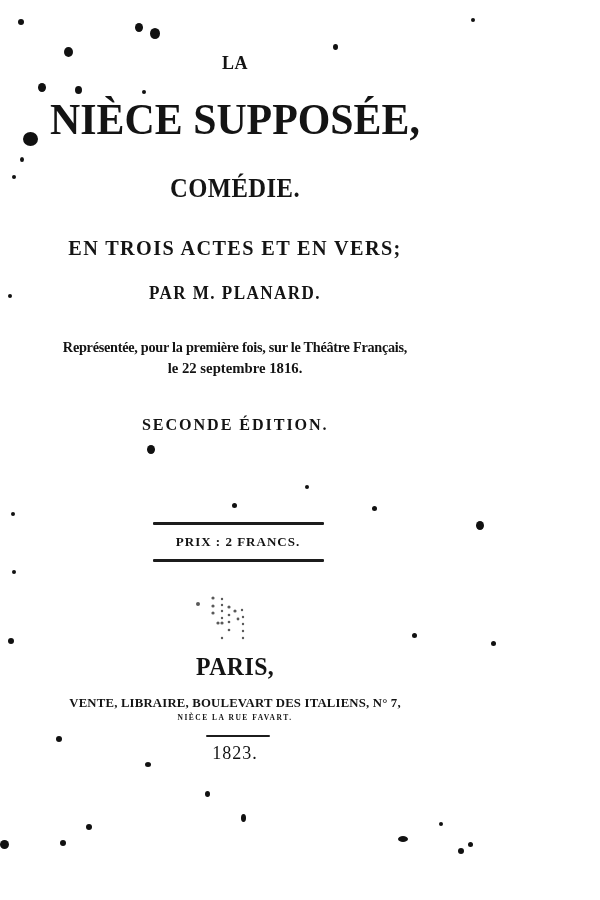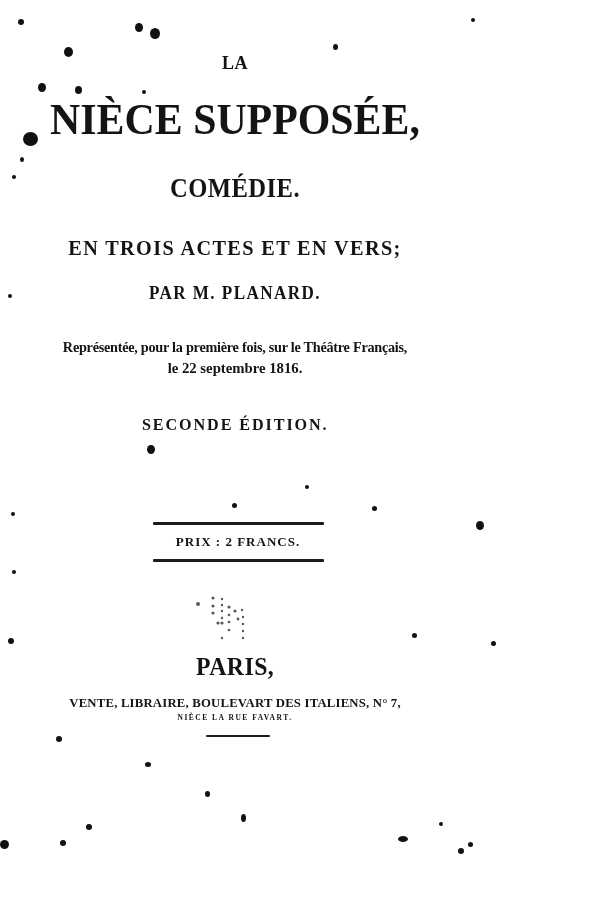--- a/index.html
+++ b/index.html
@@ -143,13 +143,14 @@
       <circle cx="26" cy="27" r="1.6"></circle>
       <circle cx="26" cy="42" r="1.2"></circle>
       <circle cx="47" cy="42" r="1.2"></circle>
     </g>
   </svg>
 
   <div class="line city">PARIS,</div>
   <div class="line publisher">VENTE, LIBRAIRE, BOULEVART DES ITALIENS, N° 7,</div>
   <div class="line publisher-sub">NIÈCE LA RUE FAVART.</div>
   <div class="rule short"></div>
+  <div class="line year">1823.</div>
 </div>
 
 </body></html>

